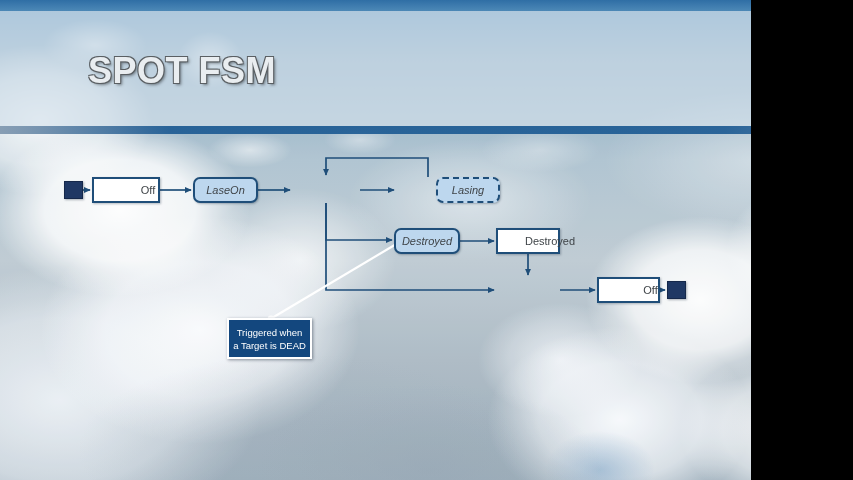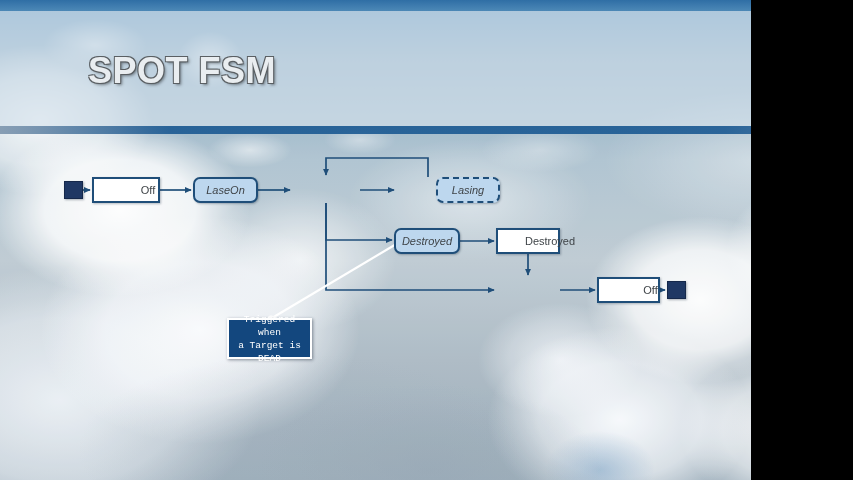--- a/index.html
+++ b/index.html
@@ -147,21 +147,20 @@
     border: 2px solid #ffffff;
     color: #ffffff;
     font-size: 9.5px;
     line-height: 13px;
     text-align: center;
     display: flex;
     align-items: center;
     justify-content: center;
     padding: 0 3px;
     box-shadow: 1px 1px 3px rgba(10,25,45,0.45);
-    font-family: Liberation Mono, monospace;
   }
   #callout span { display: block; }
 </style>
 </head>
 <body>
 
 <div id="slide">
 
   <div class="bg-layer" id="sky-base"></div>
   <div class="bg-layer" id="cloud-a"></div>

